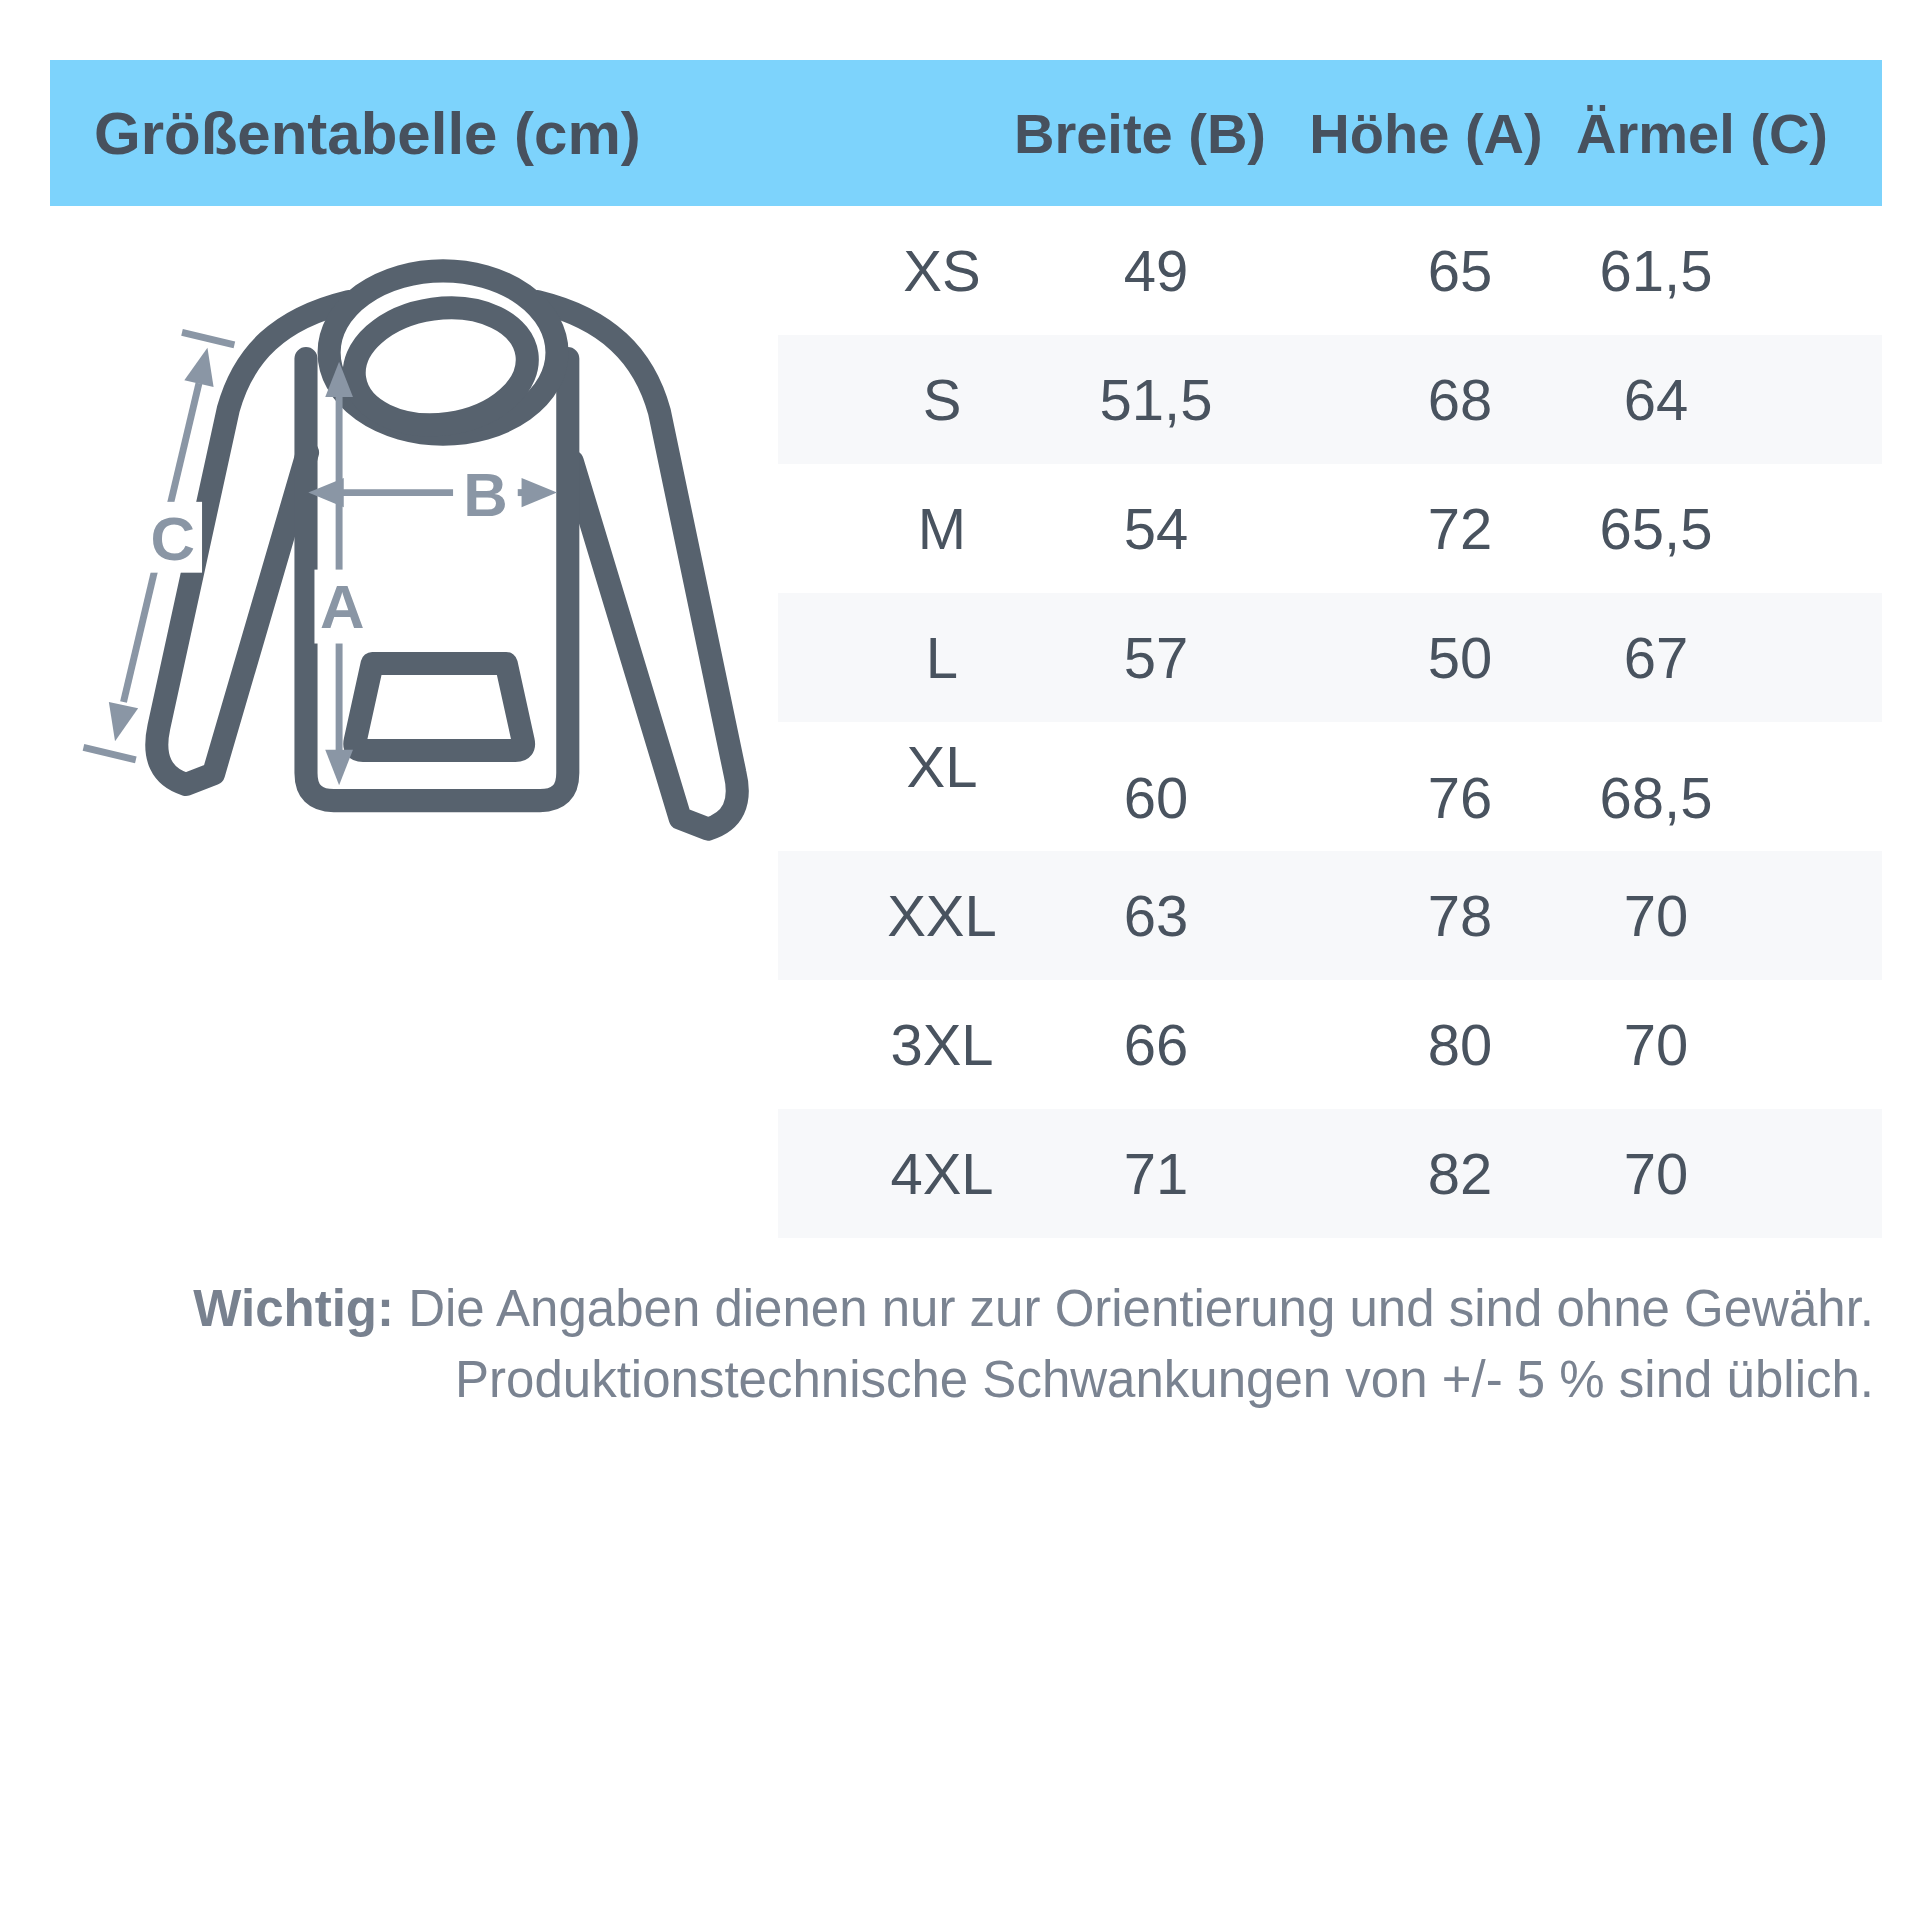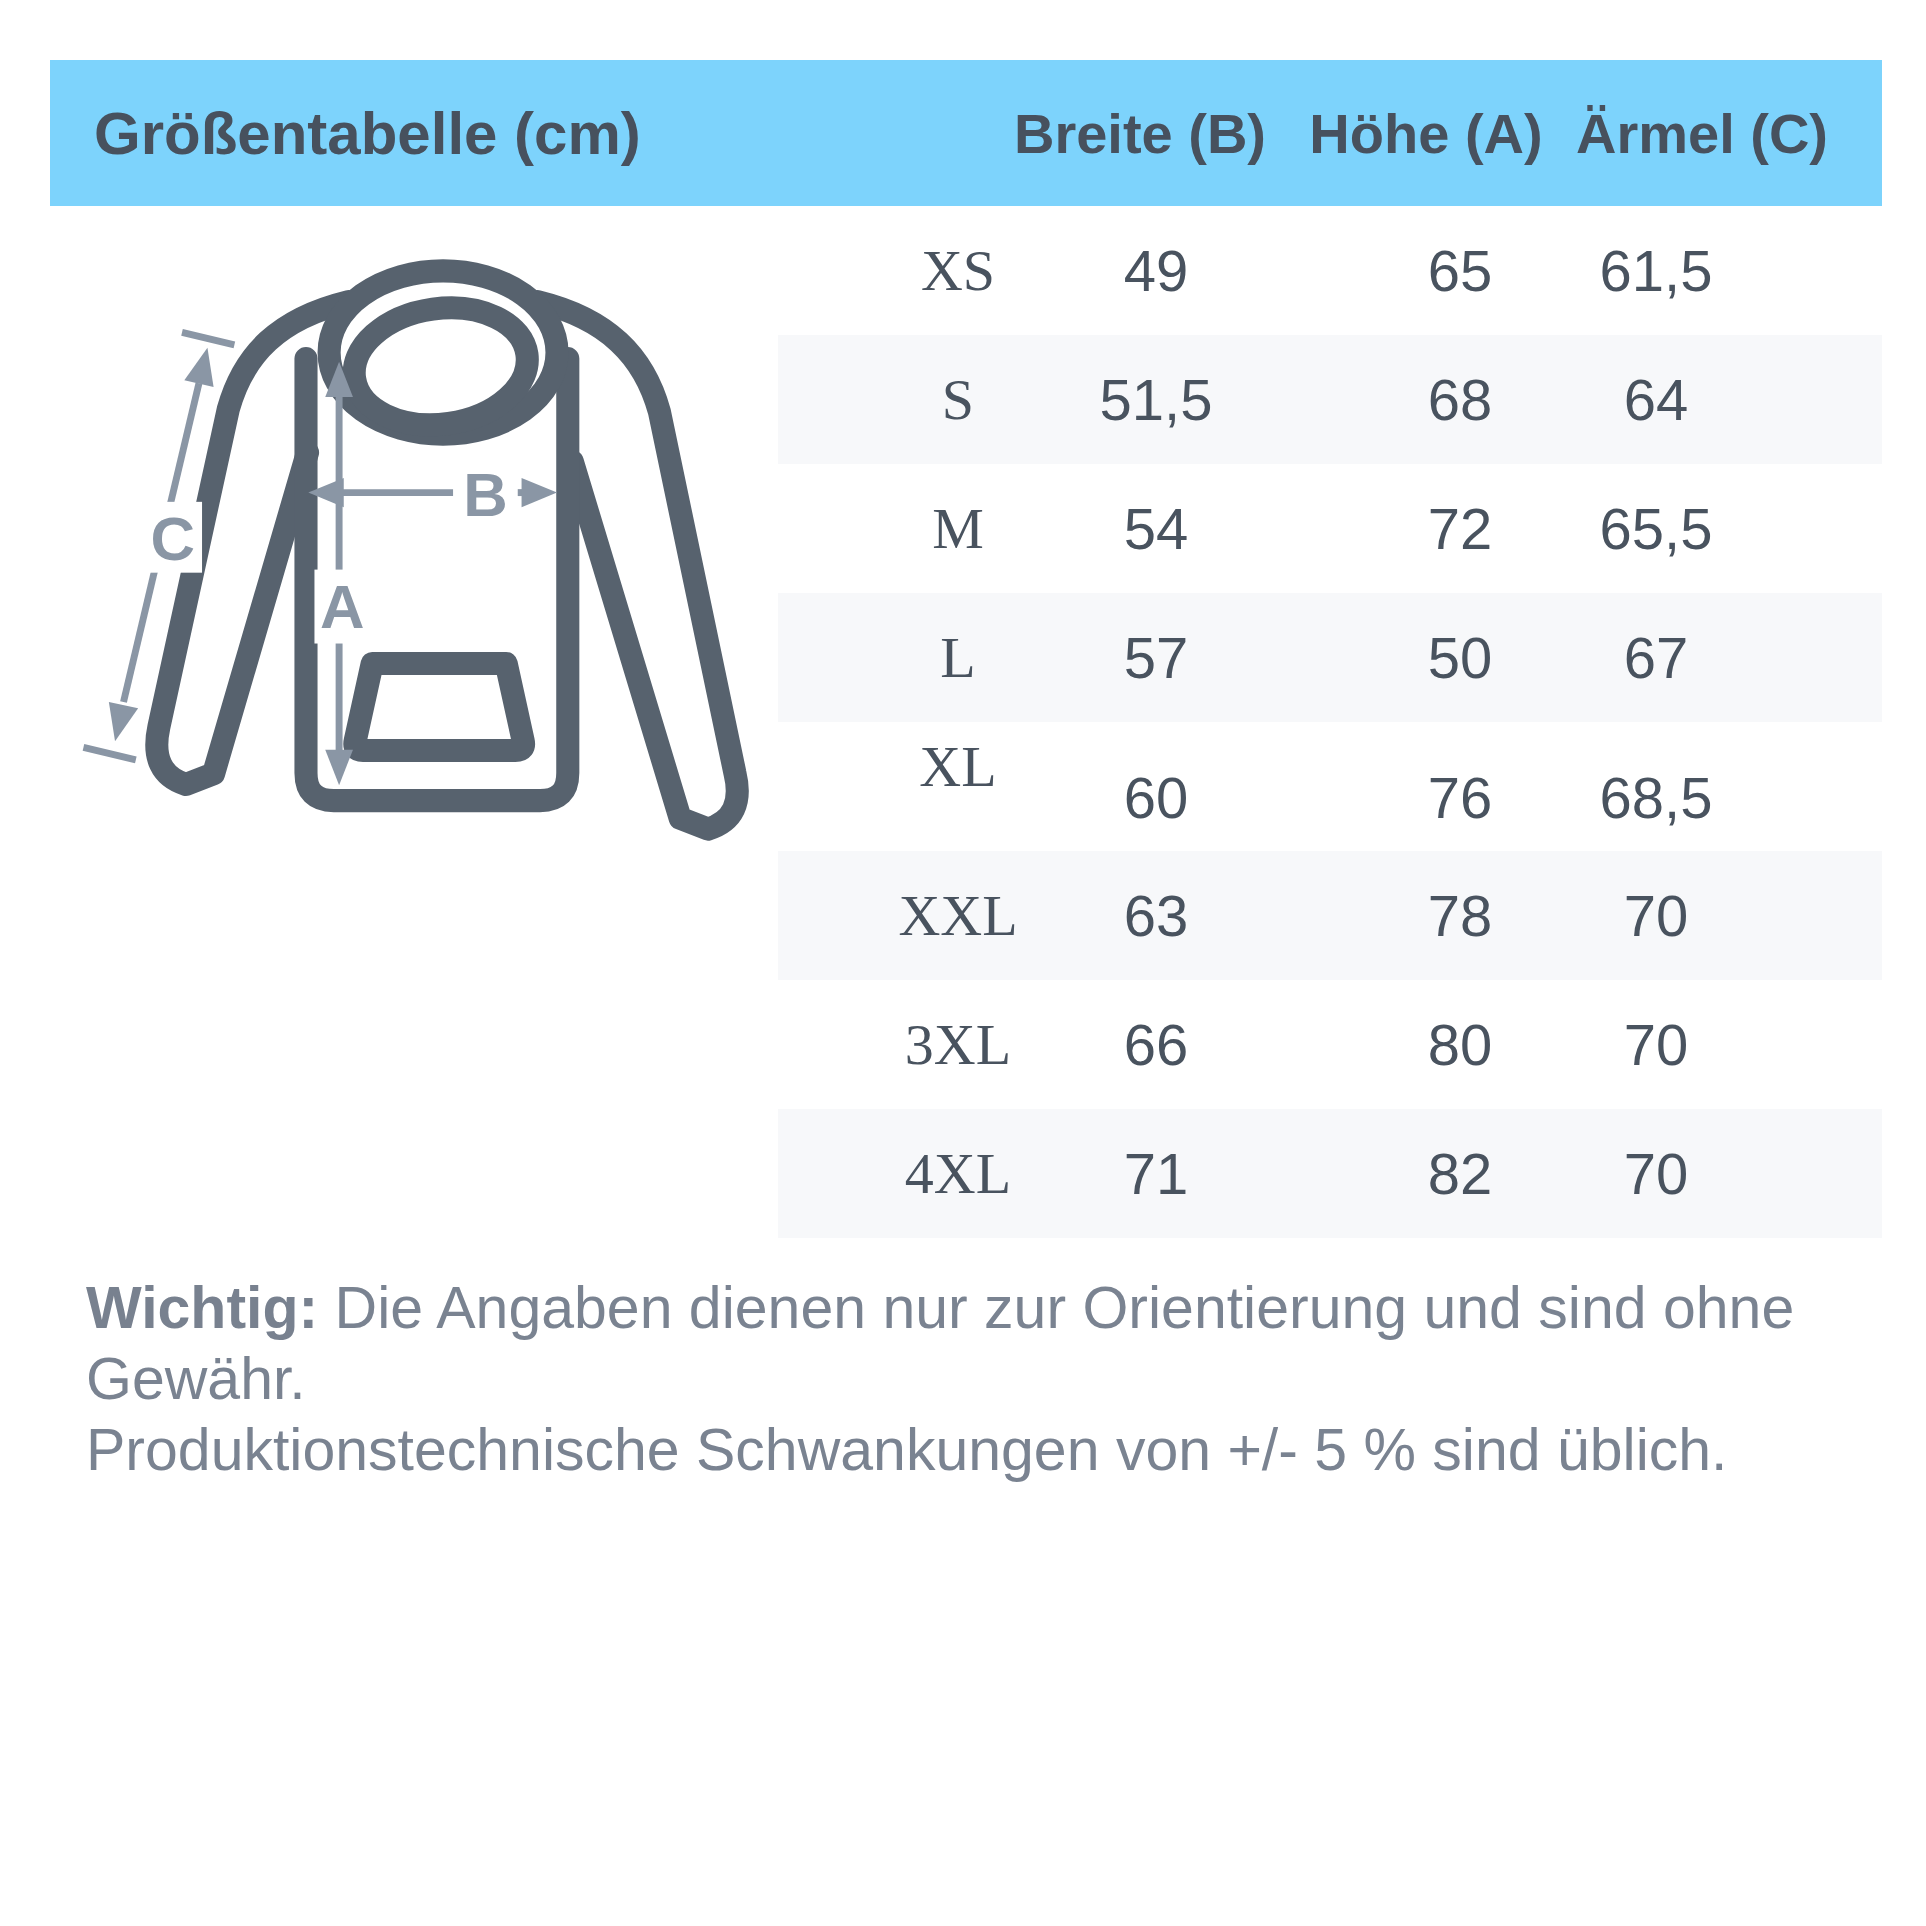--- a/index.html
+++ b/index.html
@@ -24,31 +24,31 @@
   .col-h.h-a{left:1376px;}
   .col-h.h-c{left:1652px;}
   
   .size-table{position:absolute;left:778px;top:206px;width:1104px;}
   .trow{position:relative;width:100%;height:129px;}
   .trow:nth-child(even){background:#f7f8fa;}
   .cell{
     position:absolute;top:0;height:129px;line-height:129px;
     font-size:58px;color:#49535f;transform:translateX(-50%);white-space:nowrap;
   }
-  .c-size{left:180px;font-family:Liberation Serif, serif;}
+  .c-size{left:164px;}
   .c-b{left:378px;}
   .c-a{left:682px;}
   .c-c{left:868px;margin-left:10px;}
   
   .row-quirk .c-size{top:-20px;}
   .row-quirk .c-b,.row-quirk .c-a,.row-quirk .c-c{top:10.8px;}
   
   .footer{
     position:absolute;left:86px;top:1273px;width:1788px;
-    font-size:59px;line-height:71px;color:#7a8391;
+    font-size:51px;line-height:71px;color:#7a8391;text-align:right;
   }
   .footer b{font-weight:bold;color:#78818f;}
   
   .hoodie-svg{position:absolute;left:46px;top:200px;width:771px;height:693px;}
   .outline{fill:none;stroke:#57626e;stroke-width:30;stroke-linecap:round;stroke-linejoin:round;}
   .outline-fill{fill:#ffffff;stroke:#57626e;}
   .arrow-line{stroke:#8a96a5;stroke-width:9;fill:none;}
   .arrow-head{fill:#8a96a5;stroke:none;}
   .dim-label{font-family:"Liberation Sans",sans-serif;font-size:80px;font-weight:bold;fill:#8a96a5;}
   .halo{fill:#ffffff;}

